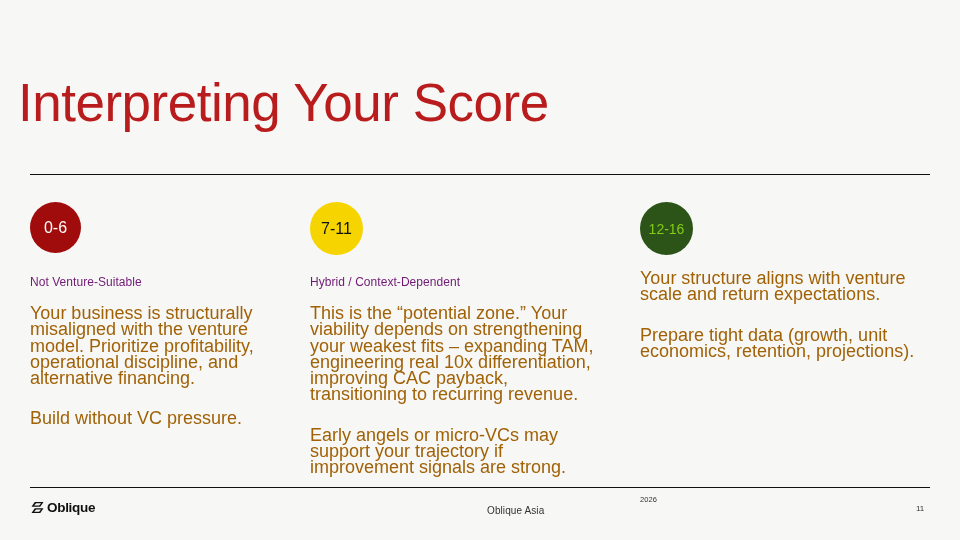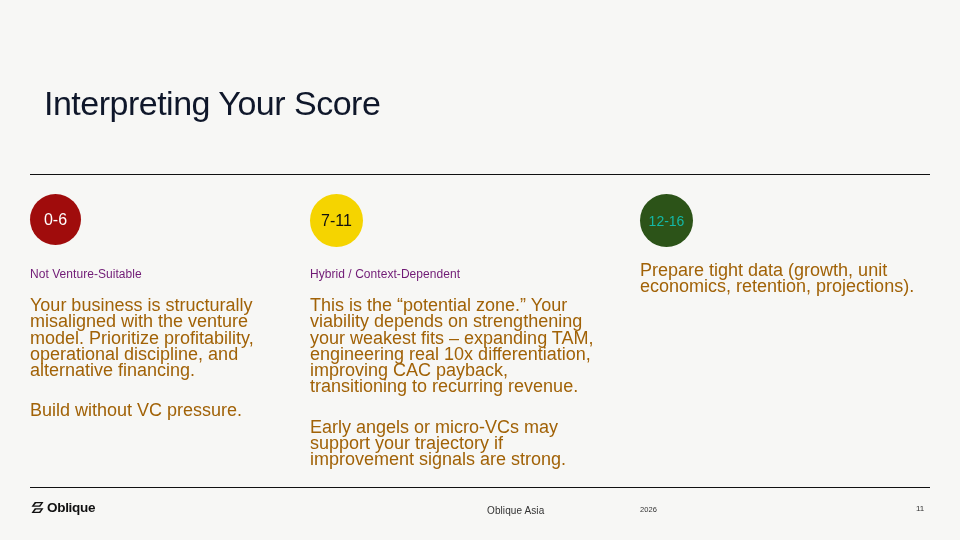--- a/index.html
+++ b/index.html
@@ -19,27 +19,27 @@
   .slide {
     position: absolute;
     inset: 0;
     width: 960px;
     height: 540px;
   }
 
   
   .title {
     position: absolute;
-    left: 44px;
+    left: 18px;
     top: 74px;
-    font-size: 34px;
+    font-size: 53px;
     line-height: 58px;
     font-weight: 400;
     letter-spacing: -0.5px;
-    color: #0f172a;
+    color: #b91c1c;
     white-space: nowrap;
   }
 
   
   .rule-top {
     position: absolute;
     left: 30px;
     top: 174px;
     width: 900px;
     height: 1px;
@@ -51,21 +51,21 @@
     top: 487px;
     width: 900px;
     height: 1px;
     background: #111111;
   }
 
   
   .columns {
     position: absolute;
     left: 0;
-    top: 194px;
+    top: 202px;
     width: 887px;
     height: 250px;
   }
   .col {
     position: absolute;
     top: 0;
   }
   .col-0 { left: 30px;  width: 250px; }
   .col-1 { left: 310px; width: 290px; }
   .col-2 { left: 640px; width: 290px; }
@@ -142,21 +142,21 @@
     position: absolute;
     left: 487px;
     top: 18px;
     font-size: 10px;
     color: #333333;
     letter-spacing: 0.1px;
   }
   .footer-year {
     position: absolute;
     left: 640px;
-    top: 18px;
+    top: 8px;
     font-size: 7.5px;
     color: #333333;
     letter-spacing: 0.1px;
   }
   .footer-page {
     position: absolute;
     left: 916px;
     top: 17px;
     font-size: 8px;
     color: #333333;
@@ -185,23 +185,24 @@
     <div class="col col-1">
       <div class="badge" style="background: rgb(245, 212, 0); color: rgb(17, 17, 17);">
         <span class="badge-label">7-11</span>
       </div>
       <div class="col-heading">Hybrid / Context-Dependent</div>
       <div class="col-body">This is the “potential zone.” Your viability depends on strengthening your weakest fits – expanding TAM, engineering real 10x differentiation, improving CAC payback, transitioning to recurring revenue.</div>
       <div class="col-body">Early angels or micro-VCs may support your trajectory if improvement signals are strong.</div>
     </div>
 
     <div class="col col-2">
-      <div class="badge" style="background: rgb(44, 83, 24); color: #14b8a6;">
+      <div class="badge" style="background: rgb(44, 83, 24); color: #84cc16;">
         <span class="badge-label">12-16</span>
       </div>
+      <div class="col-body">Your structure aligns with venture scale and return expectations.</div>
       <div class="col-body">Prepare tight data (growth, unit economics, retention, projections).</div>
     </div>
 
   </div>
 
   <div class="rule-bottom"></div>
 
   <div class="footer">
     <div class="logo">
       <svg class="logo-mark" viewBox="0 0 30 26">

